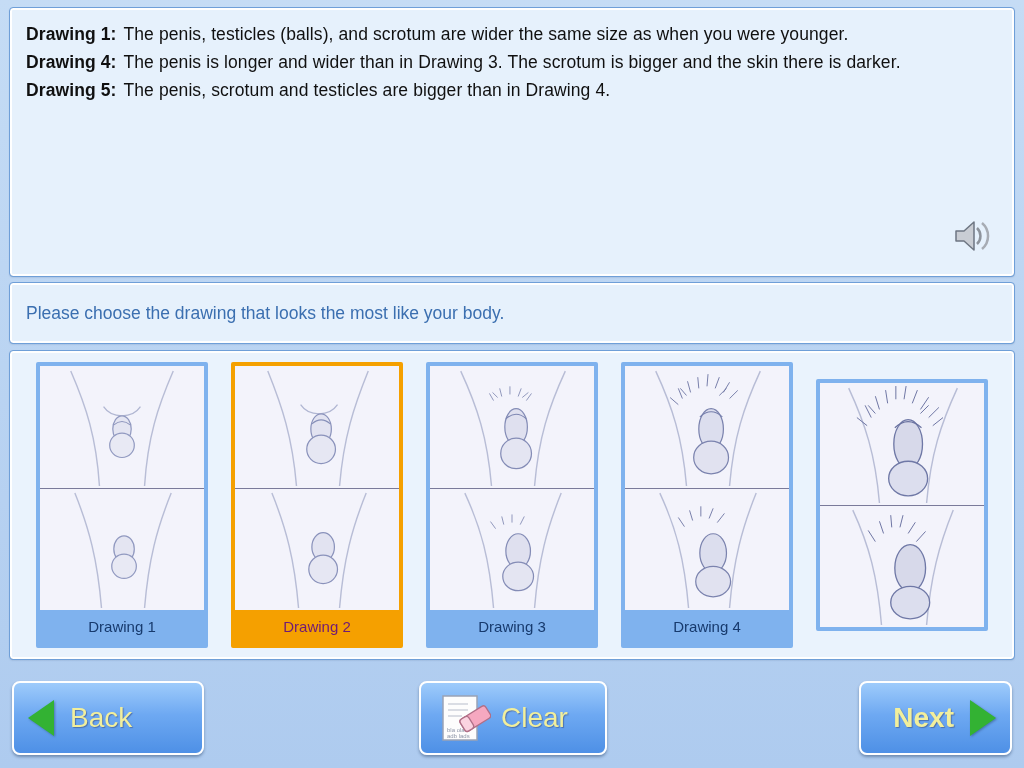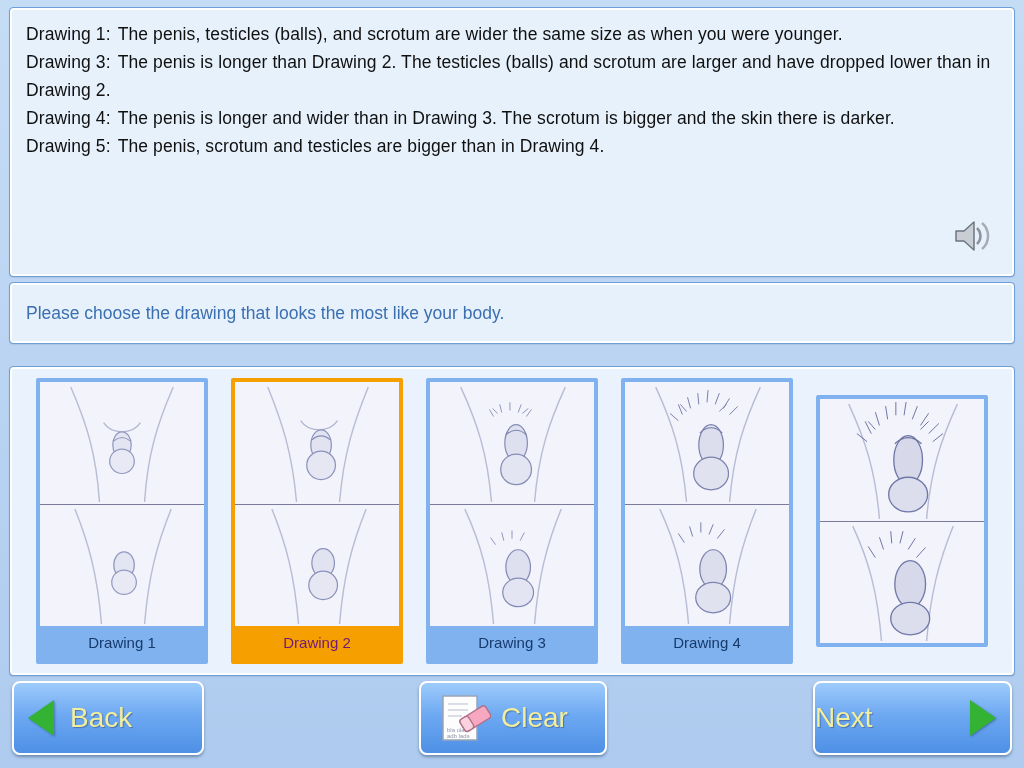--- a/index.html
+++ b/index.html
@@ -37,21 +37,21 @@
     padding: 10px 14px 6px 14px;
     box-shadow: 0 1px 2px rgba(40,70,110,0.35);
   }
   .line {
     font-size: 17.5px;
     line-height: 28px;
     color: #101010;
     letter-spacing: 0.1px;
   }
   .line b {
-    font-weight: normal;
+    font-weight: bold;
   }
   .line .gap {
     display: inline-block;
     width: 7px;
   }
 
   
   .speaker {
     position: absolute;
     right: 18px;
@@ -75,21 +75,21 @@
     padding-left: 14px;
     box-shadow: 0 1px 2px rgba(40,70,110,0.35);
   }
   .prompt-text {
     color: #3b6fb0;
     font-size: 17.5px;
   }
 
   
   .choices-panel {
-    margin-top: 24px;
+    margin-top: 8px;
     background: #eaf3fd;
     border: 2px solid #ffffff;
     outline: 1px solid #6f9fd8;
     border-radius: 3px;
     box-sizing: border-box;
     width: 1004px;
     height: 308px;
     display: flex;
     align-items: center;
     justify-content: space-between;
@@ -169,24 +169,25 @@
     left: 12px;
     top: 9px;
     width: 192px;
     height: 74px;
     justify-content: flex-start;
     padding-left: 14px;
   }
   .btn-next {
     right: 12px;
     top: 9px;
-    width: 199px;
+    width: 153px;
     height: 74px;
-    justify-content: space-between;
+    justify-content: flex-end;
     padding-right: 14px;
+    font-weight: bold;
   }
   .btn-clear {
     left: 419px;
     top: 9px;
     width: 188px;
     height: 74px;
     justify-content: flex-start;
     padding-left: 14px;
   }
   .btn-label {
@@ -219,23 +220,20 @@
   }
 </style>
 </head>
 <body>
 
 <div class="app">
 
   <div class="instructions">
     <div class="line">
       <b>Drawing 1:</b><span class="gap"></span><span>The penis, testicles (balls), and scrotum are wider the same size as when you were younger.</span>
-    </div>
-    <div class="line">
-      <b>Drawing 3:</b><span class="gap"></span><span>The penis is longer than Drawing 2. The testicles (balls) and scrotum are larger and have dropped lower than in Drawing 2.</span>
     </div>
     <div class="line">
       <b>Drawing 4:</b><span class="gap"></span><span>The penis is longer and wider than in Drawing 3. The scrotum is bigger and the skin there is darker.</span>
     </div>
     <div class="line">
       <b>Drawing 5:</b><span class="gap"></span><span>The penis, scrotum and testicles are bigger than in Drawing 4.</span>
     </div>
 
     <svg class="speaker" viewBox="0 0 44 40">
       <path d="M6 15 h8 L24 6 v28 L14 25 H6 z" fill="#c9cdd4" stroke="#6e7682" stroke-width="1.5" stroke-linejoin="round"></path>

